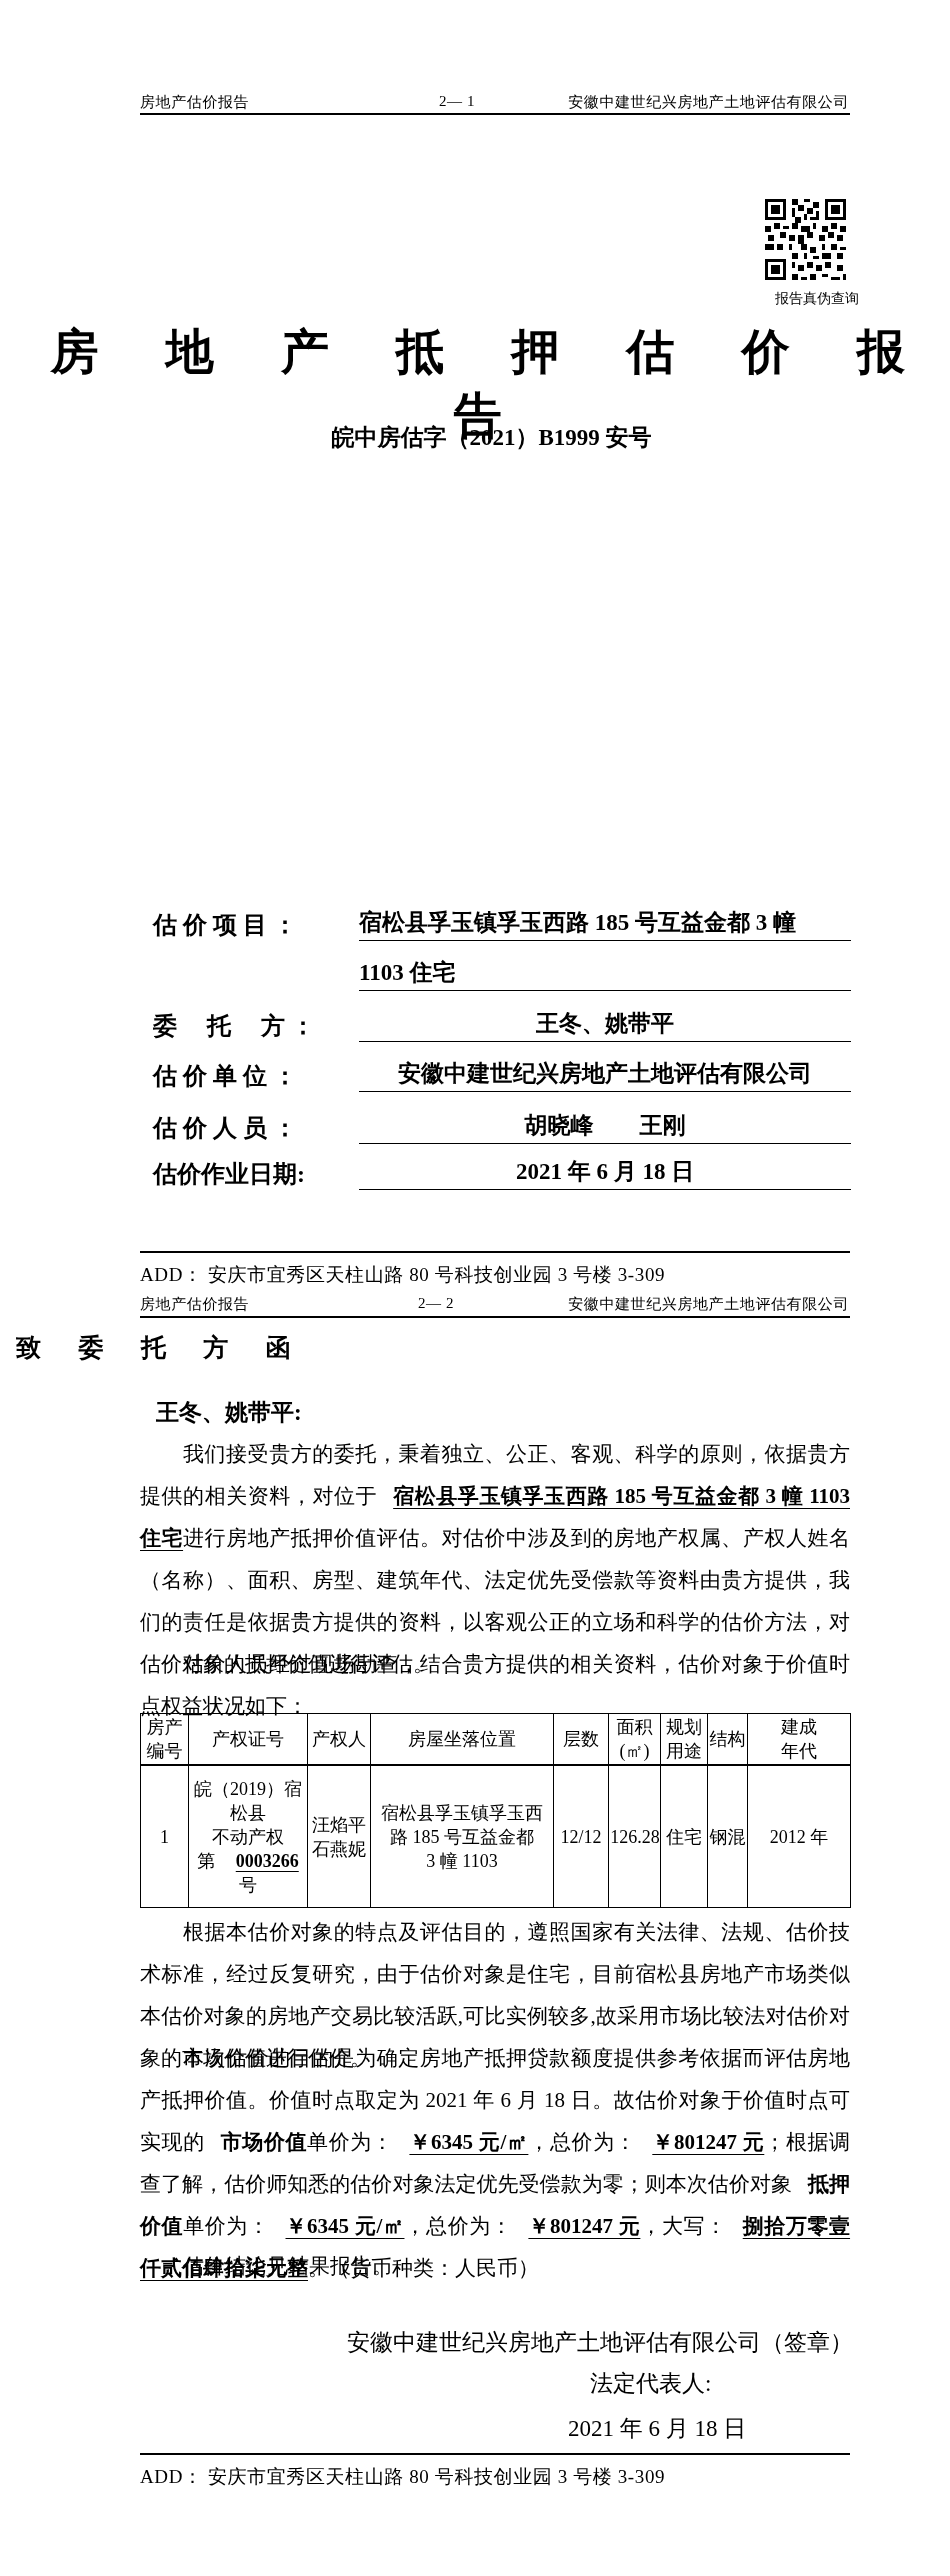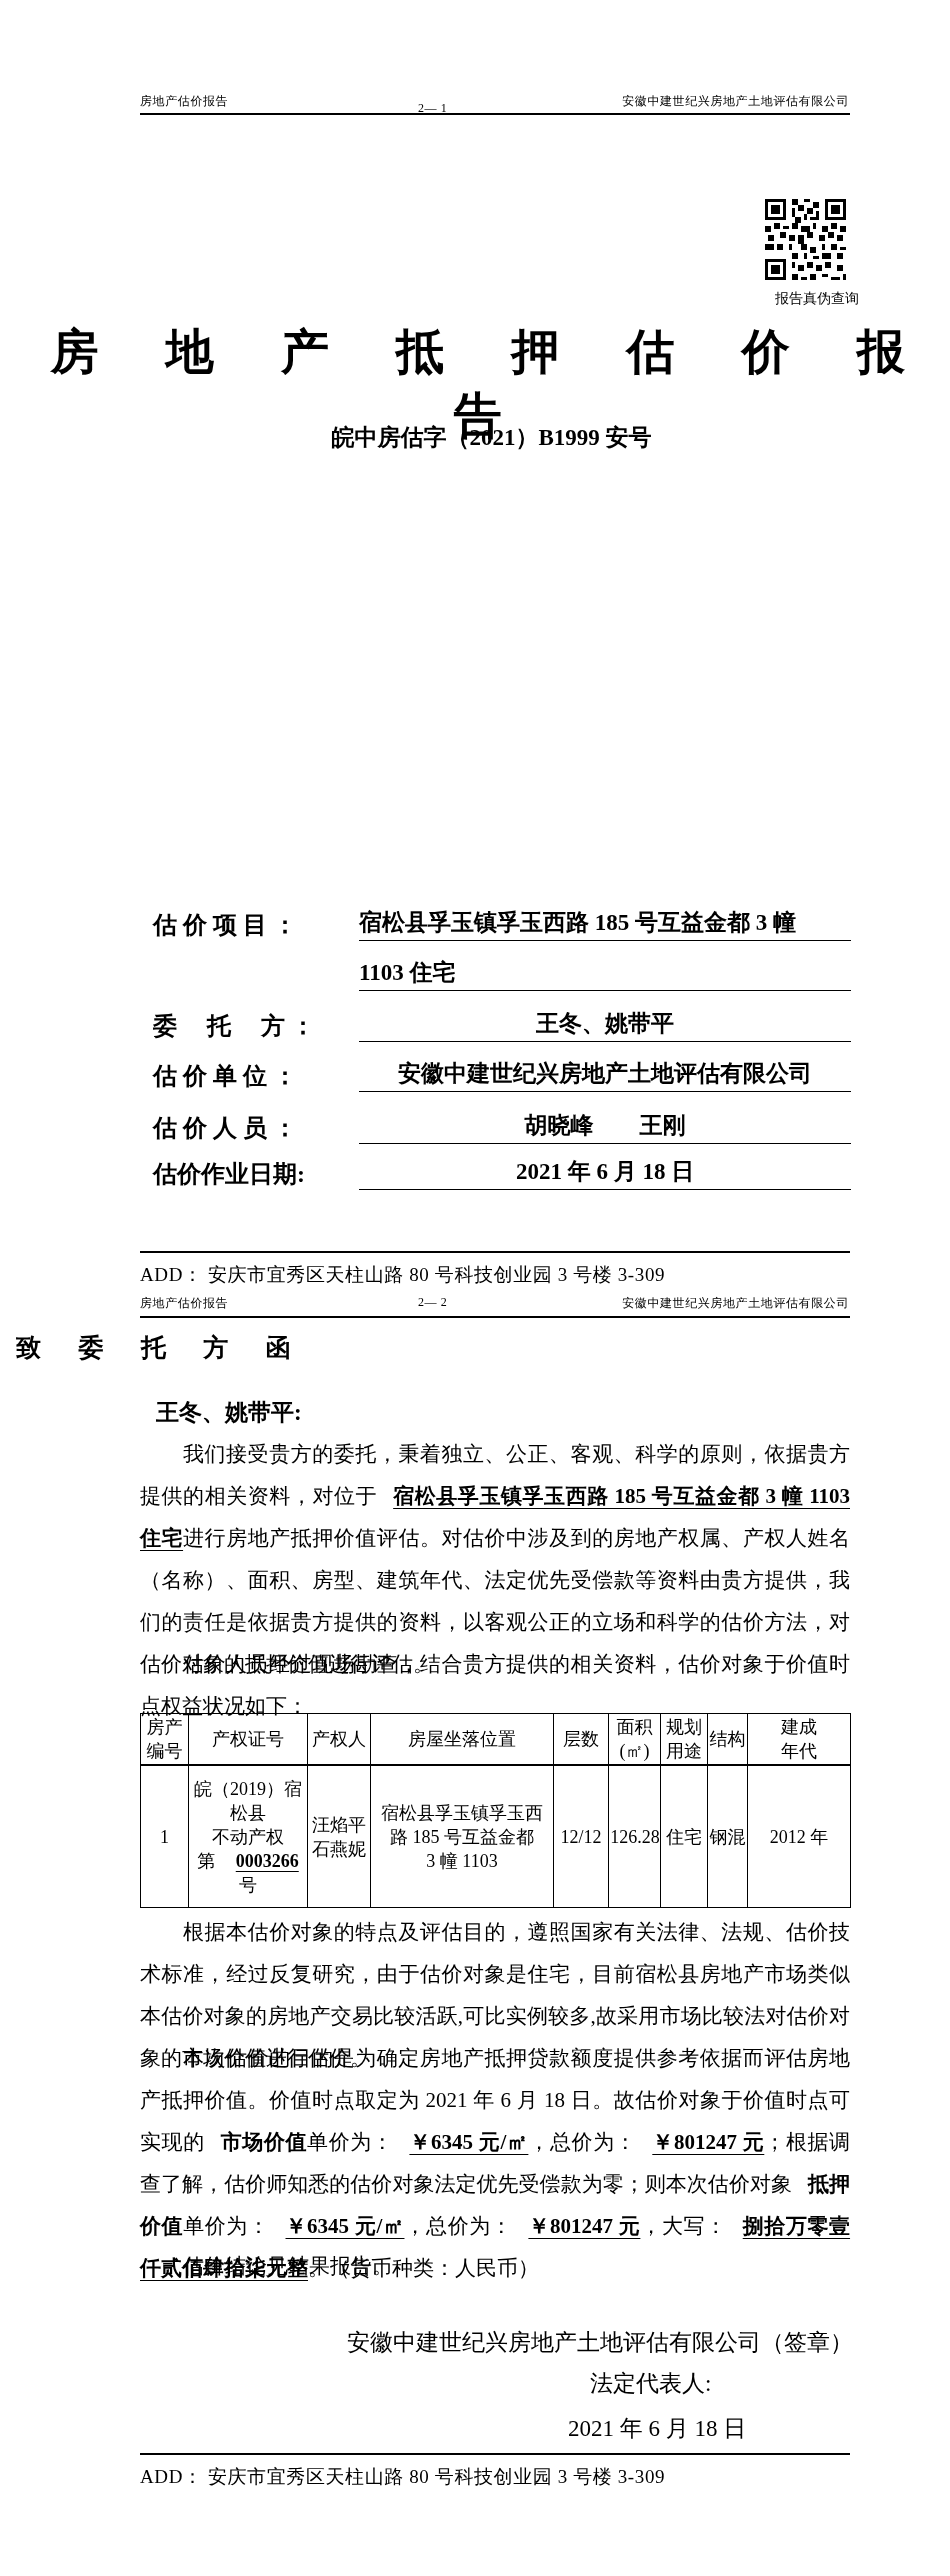--- a/index.html
+++ b/index.html
@@ -2,21 +2,21 @@
 <html style="font-size:9.6px"><head>
 <meta charset="utf-8">
 <style>
   html,body{margin:0;padding:0;}
   body{
     width:951px;height:2576px;position:relative;background:#ffffff;color:#000;
     font-family:"Liberation Serif","DejaVu Serif",serif;overflow:hidden;
   }
   .abs{position:absolute;}
   .rule{position:absolute;background:#000;height:2.4px;left:140px;width:710px;}
-  .hdr{font-size:12px;letter-spacing:0.6px;}
+  .hdr{font-size:15px;letter-spacing:0.6px;}
   .b{font-weight:bold;padding-left:16px;}
   .u{text-decoration:underline;text-decoration-thickness:1.2px;text-underline-offset:5.4px;}
   .u2{text-decoration:underline;text-decoration-thickness:1.2px;text-underline-offset:3.6px;}
   .para{
     position:absolute;left:140px;width:710px;font-size:21px;line-height:42px;
     text-align:justify;text-indent:43px;
   }
   .field-label{
     position:absolute;left:153px;font-size:24px;font-weight:bold;white-space:nowrap;
   }
@@ -36,21 +36,21 @@
   }
   table.prop thead th{height:43px;border-bottom:2.4px solid #000;}
   table.prop tbody td{height:138px;}
   .sig{position:absolute;font-size:23px;white-space:nowrap;}
   .footer-add{position:absolute;left:140px;font-size:19px;letter-spacing:0.6px;white-space:nowrap;}
 </style>
 </head>
 <body>
 
 <div class="abs hdr" style="left:140px;top:93px;">房地产估价报告</div>
-<div class="abs hdr" style="left:418px;top:93px;margin-top:8px;">2— 1</div>
+<div class="abs hdr" style="left:439px;top:93px;">2— 1</div>
 <div class="abs hdr" style="right:102px;top:93px;">安徽中建世纪兴房地产土地评估有限公司</div>
 <div class="rule" style="top:113px;"></div>
 
 <div class="abs" style="left:762px;top:195px;width:87px;height:89px;">
   <svg width="87" height="89" viewBox="0 0 29 29" shape-rendering="crispEdges" xmlns="http://www.w3.org/2000/svg">
     <rect width="29" height="29" fill="#fff"></rect>
     <g fill="#000">
       <rect x="1" y="1" width="7" height="7"></rect>
         <rect x="21" y="1" width="7" height="7"></rect>
         <rect x="1" y="21" width="7" height="7"></rect>

